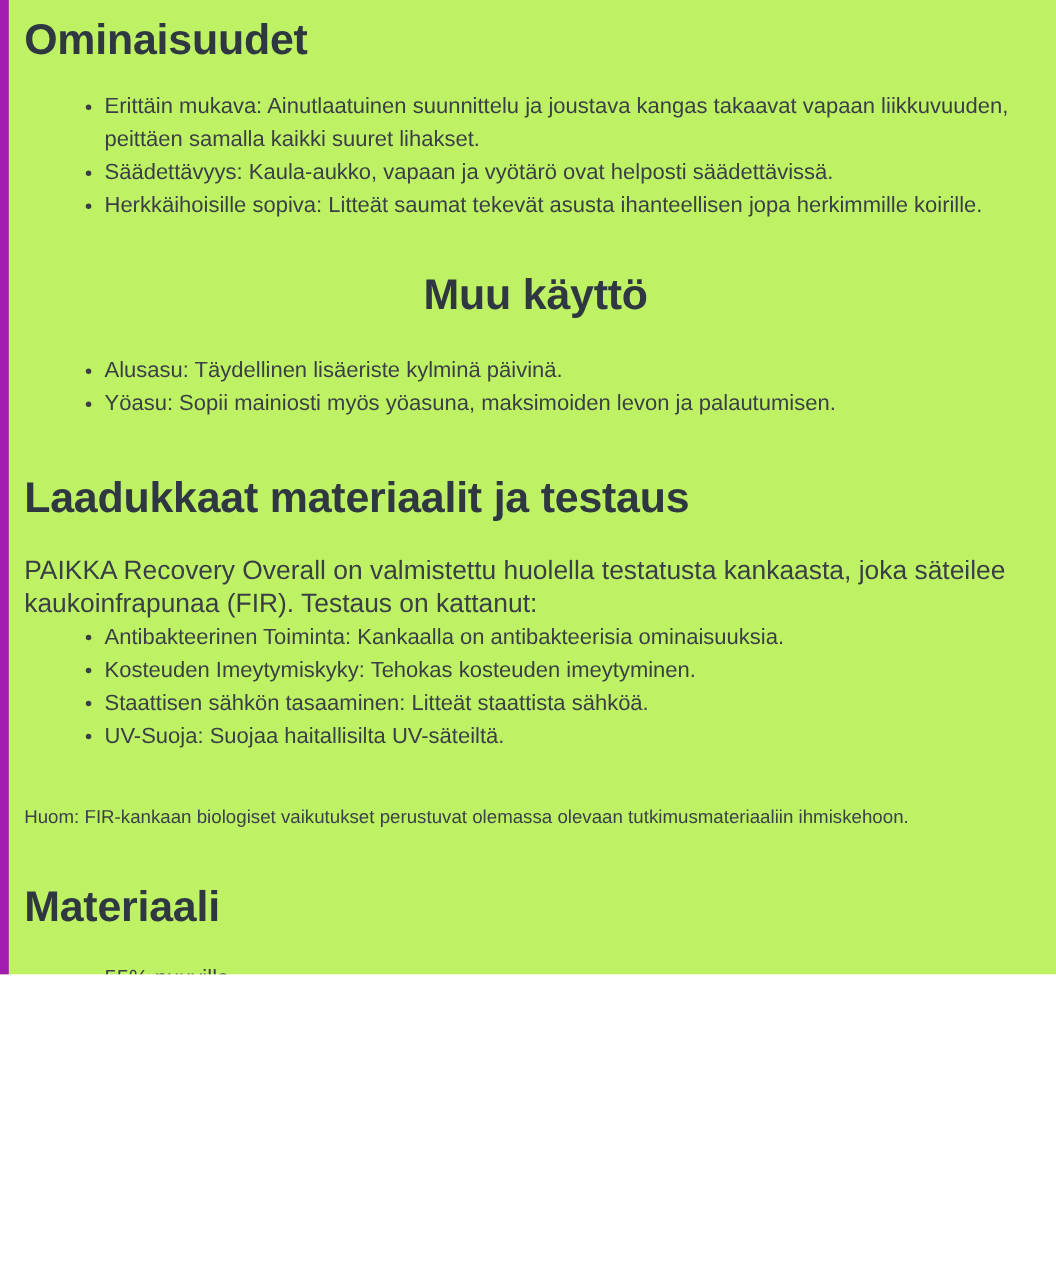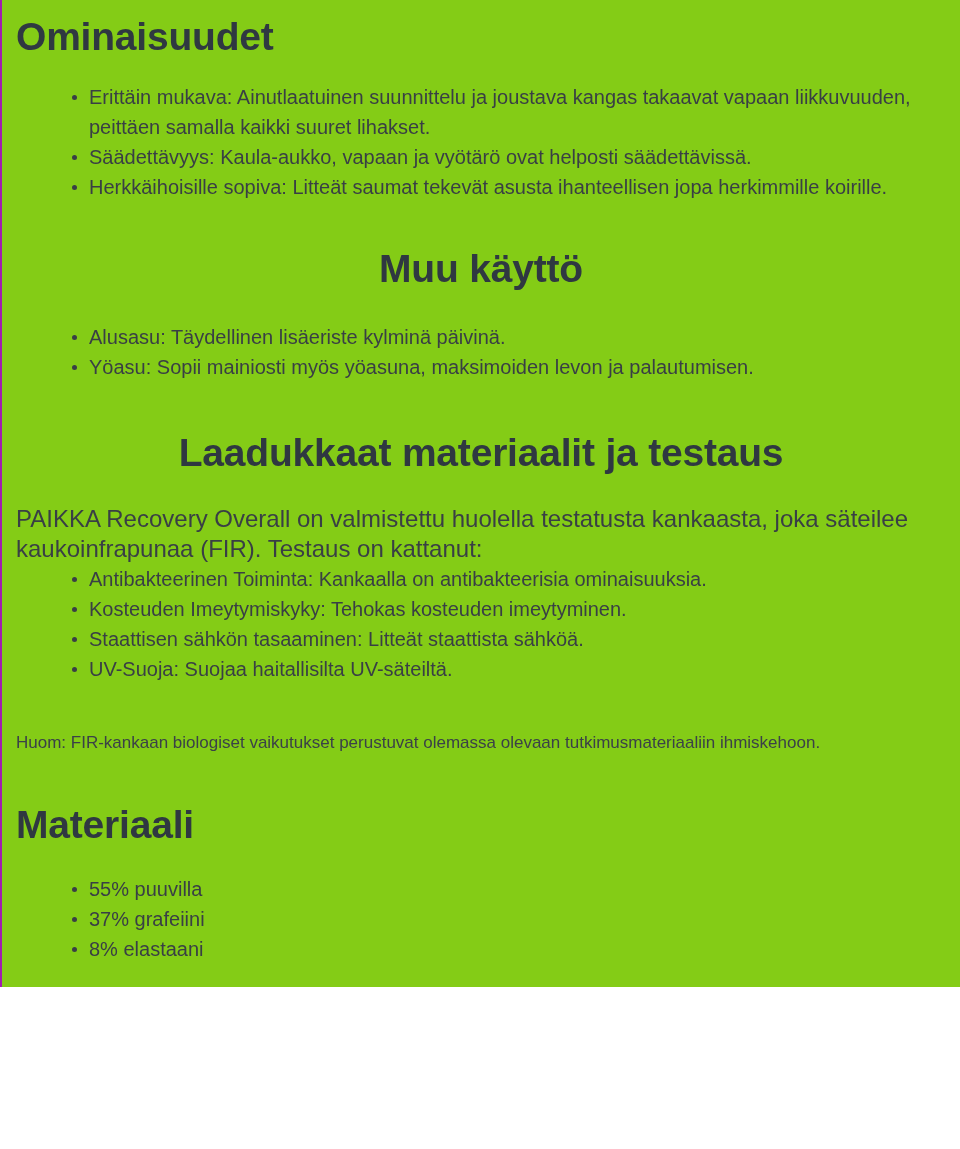--- a/index.html
+++ b/index.html
@@ -10,46 +10,46 @@
   }
 
   body {
     font-family: "Liberation Sans", "DejaVu Sans", sans-serif;
     -webkit-font-smoothing: antialiased;
   }
 
   #page {
     position: relative;
     width: 960px;
-    height: 987px;
-    background: #84cc16;
+    height: 886px;
+    background: #bef264;
     overflow: hidden;
     box-sizing: border-box;
-    border-left: 2px solid #a21caf;
+    border-left: 8px solid #a21caf;
   }
 
   .doc {
     padding: 0 16px 0 14px;
     box-sizing: border-box;
     width: 960px;
   }
 
   h2.section-heading {
     font-size: 39px;
     line-height: 46px;
     font-weight: bold;
     color: #2f3841;
     margin: 0;
     letter-spacing: -0.2px;
   }
 
   
   .h-ominaisuudet { padding-top: 14px; }
   .h-muu          { padding-top: 44px; text-align: center; }
-  .h-laadukkaat   { padding-top: 48px; text-align: center; }
+  .h-laadukkaat   { padding-top: 48px; }
   .h-materiaali   { padding-top: 42px; }
 
   ul.bullets {
     margin: 0;
     padding: 0 0 0 56px;
     list-style: none;
   }
 
   ul.bullets > li {
     position: relative;

